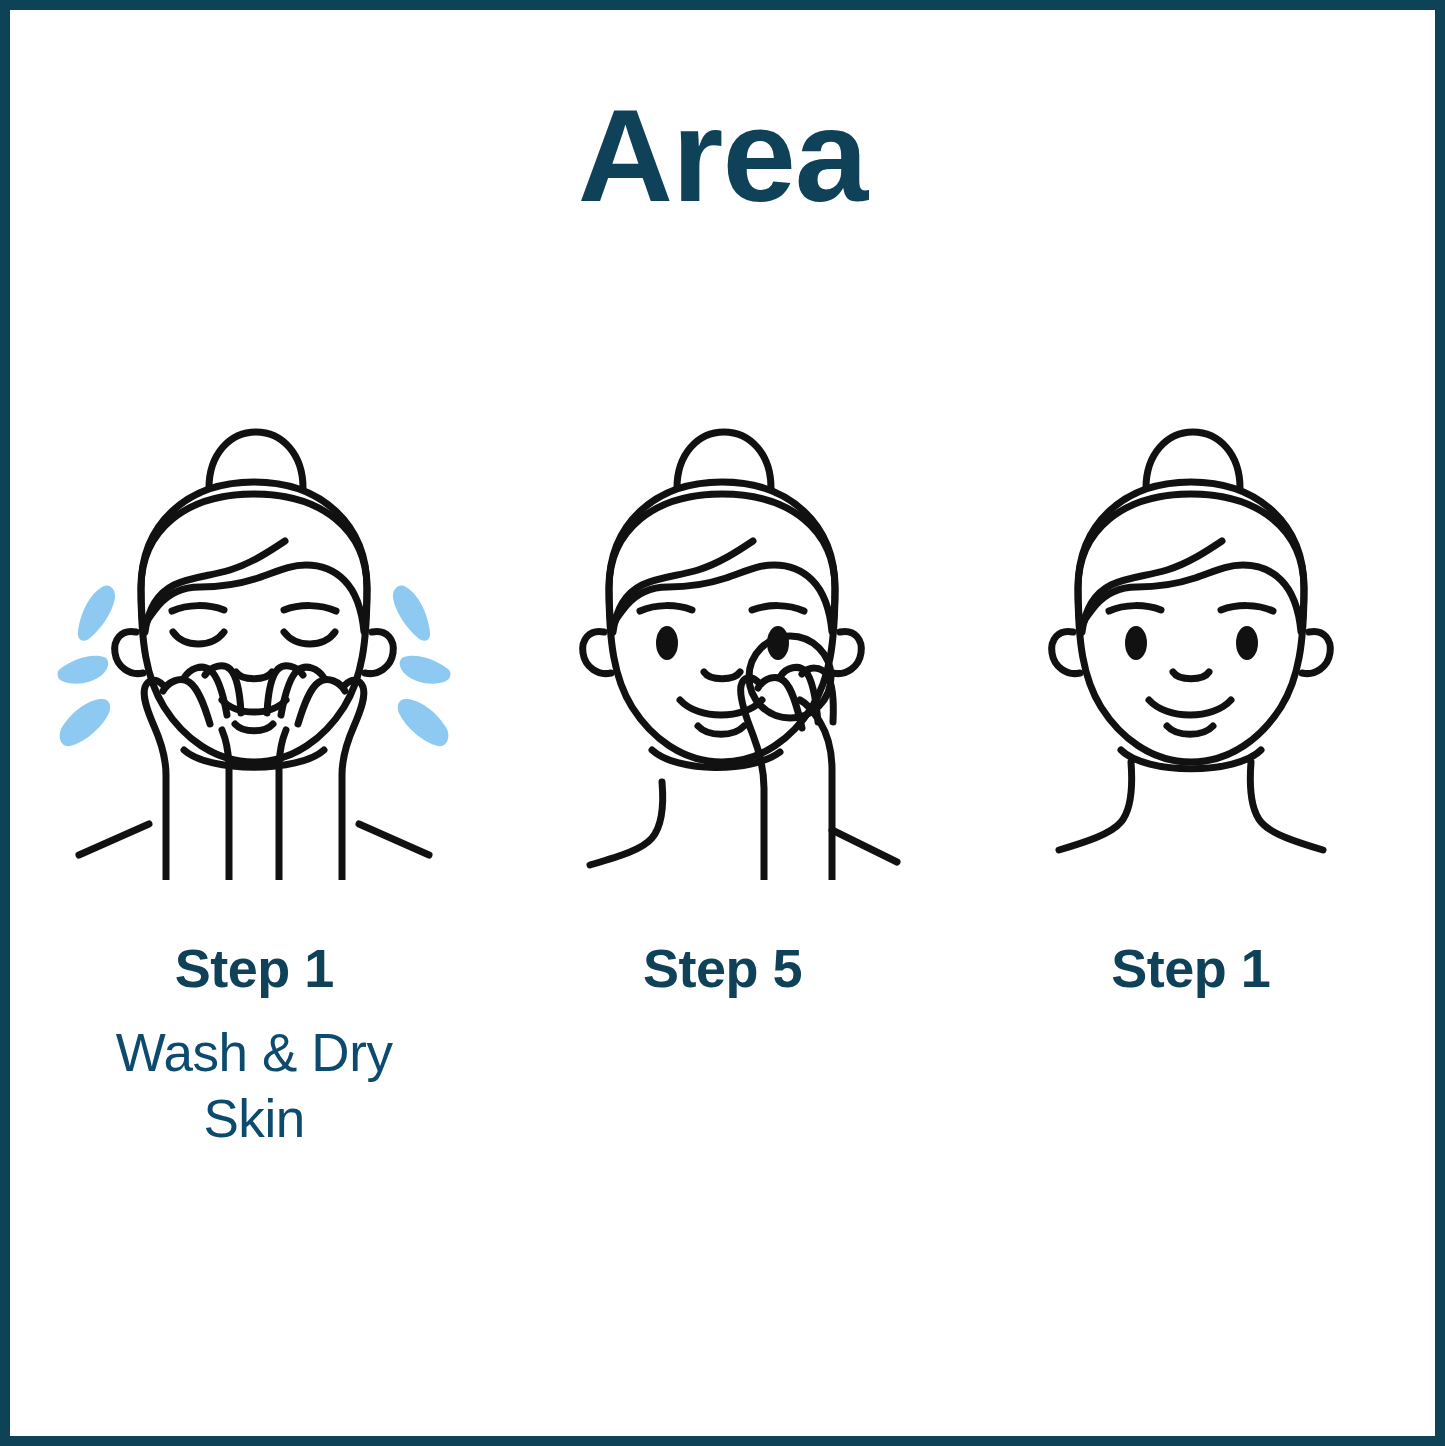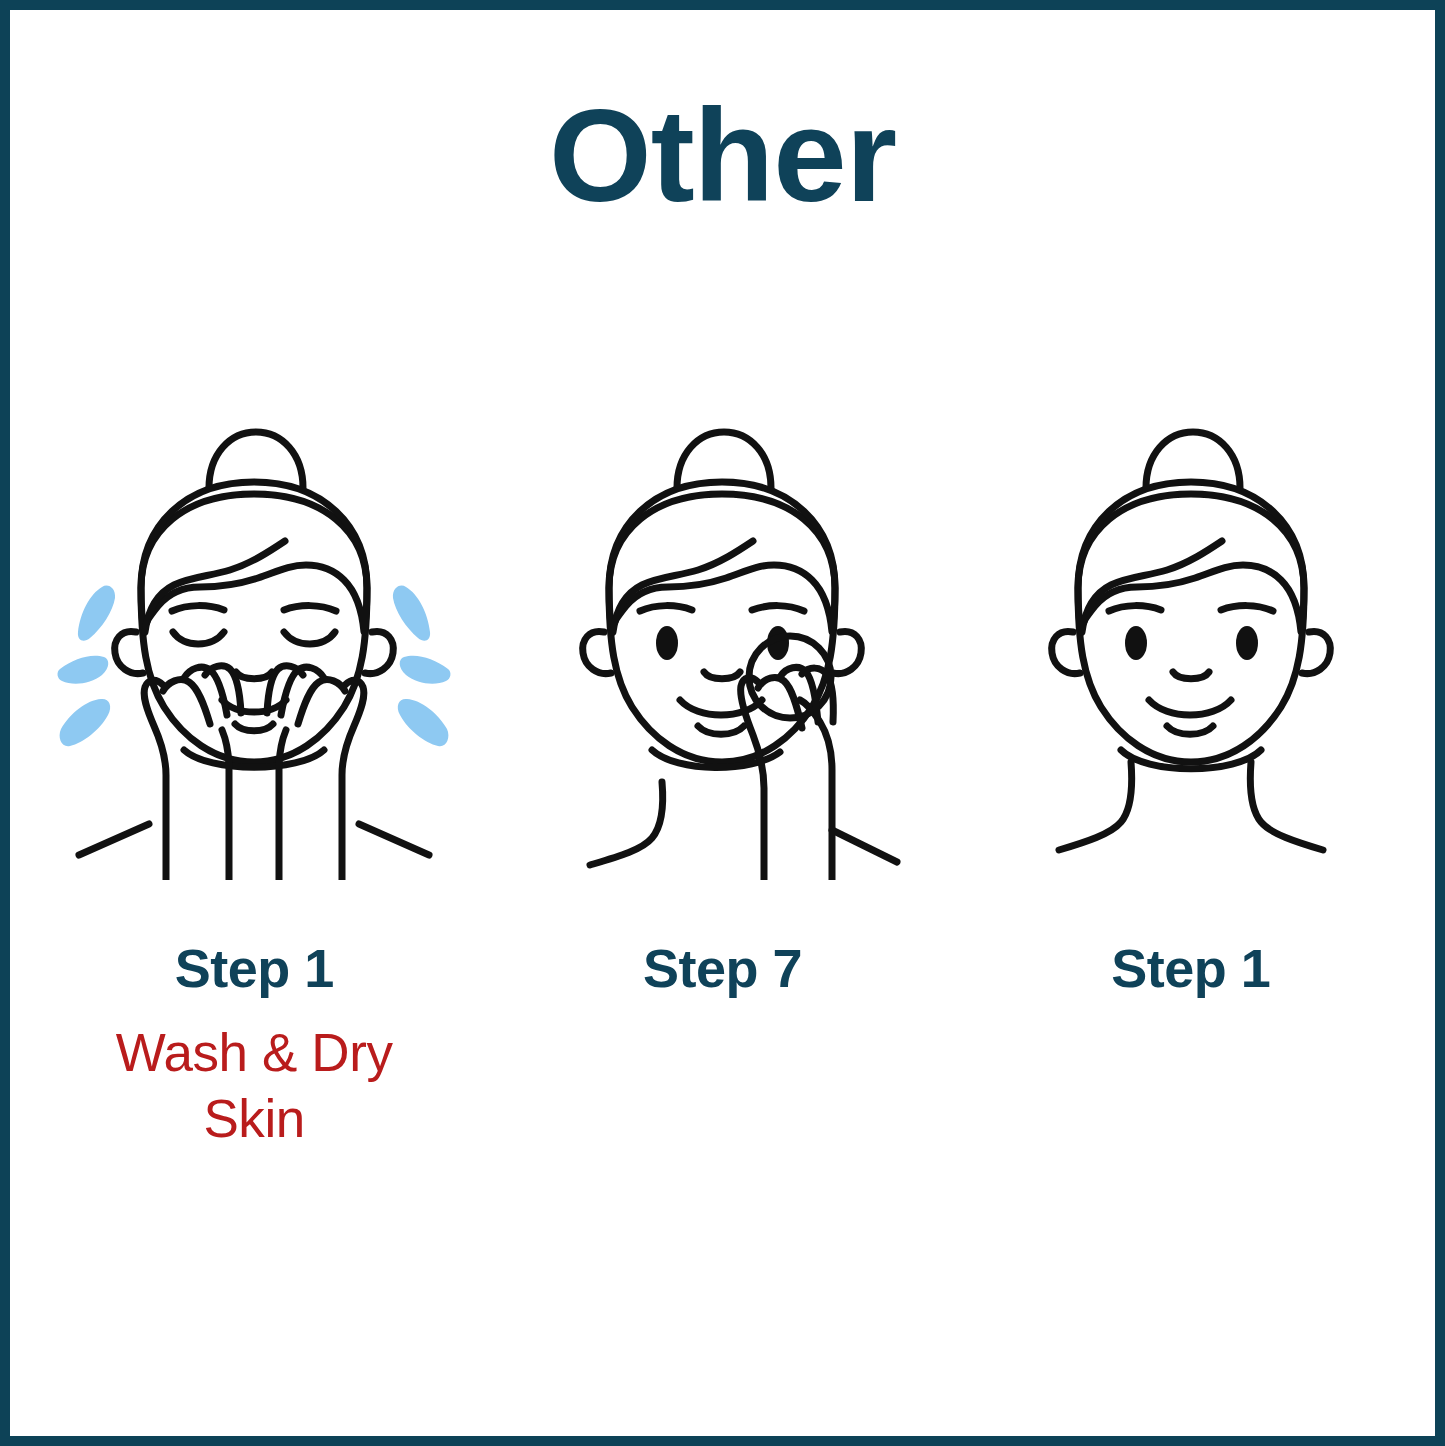--- a/index.html
+++ b/index.html
@@ -62,37 +62,37 @@
     margin-top: 58px;
     color: #0f4259;
     font-weight: bold;
     font-size: 54px;
     line-height: 60px;
     letter-spacing: -0.5px;
     text-align: center;
   }
   .step-caption {
     margin-top: 22px;
-    color: #b91c1c;
+    color: #0c4a6e;
     font-weight: normal;
     font-size: 53px;
     line-height: 66px;
     text-align: center;
     letter-spacing: -0.4px;
     white-space: pre-line;
     max-width: 440px;
   }
 </style>
 </head>
 <body>
 
 <div id="page">
 
   <div id="title-block">
-    <span class="title-line">Other</span>
+    <span class="title-line">Area</span>
   </div>
 
   <div id="steps">
 
     <div class="step-col">
       <svg class="step-art" viewBox="0 0 420 470" fill="none" stroke="#111111" stroke-width="7" stroke-linecap="round" stroke-linejoin="round">
 
         <g stroke="none" fill="#8ec9f2">
           <path d="M16 259 C30 248 48 243 60 247 C66 249 66 258 58 265 C47 274 29 276 18 271 C13 269 12 262 16 259 Z"></path>
           <path d="M34 222 C36 203 46 184 58 177 C64 173 72 178 71 188 C69 201 58 218 46 228 C40 233 33 231 34 222 Z"></path>
@@ -185,21 +185,21 @@
           <path d="M320 470 L320 360 C320 340 316 325 308 312 C300 299 292 292 288 290"></path>
           <path d="M246 278 C252 268 264 264 272 271 C280 278 285 296 290 318"></path>
           <path d="M268 267 C274 257 287 254 294 262 C301 270 304 290 306 312"></path>
           <path d="M290 264 C297 256 309 256 315 265 C321 274 322 292 321 312"></path>
         </g>
 
         <path d="M150 372 C152 395 150 416 140 428 C130 440 105 447 78 455"></path>
         <path d="M385 452 L320 420"></path>
       </svg>
 
-      <div class="step-title">Step 7</div>
+      <div class="step-title">Step 5</div>
     </div>
 
     <div class="step-col">
       <svg class="step-art" viewBox="0 0 420 470" fill="none" stroke="#111111" stroke-width="7" stroke-linecap="round" stroke-linejoin="round">
 
         <path d="M92 222 C77 219 69 230 71 243 C73 257 86 266 99 263"></path>
         <path d="M328 222 C343 219 351 230 349 243 C347 257 334 266 321 263"></path>
 
         <path d="M97 178 C97 120 142 84 210 84 C278 84 323 120 323 178 C323 232 318 268 300 297 C281 327 250 352 210 352 C170 352 139 327 120 297 C102 268 97 232 97 178 Z"></path>
         <path d="M97 178 C97 115 142 72 210 72 C278 72 323 115 323 178 C323 196 322 210 320 222 C318 200 312 182 300 170 C290 160 276 155 262 155 C244 155 230 163 214 168 C196 174 176 177 156 177 C138 177 124 184 114 196 C106 206 101 212 100 222 C98 210 97 196 97 178 Z"></path>

